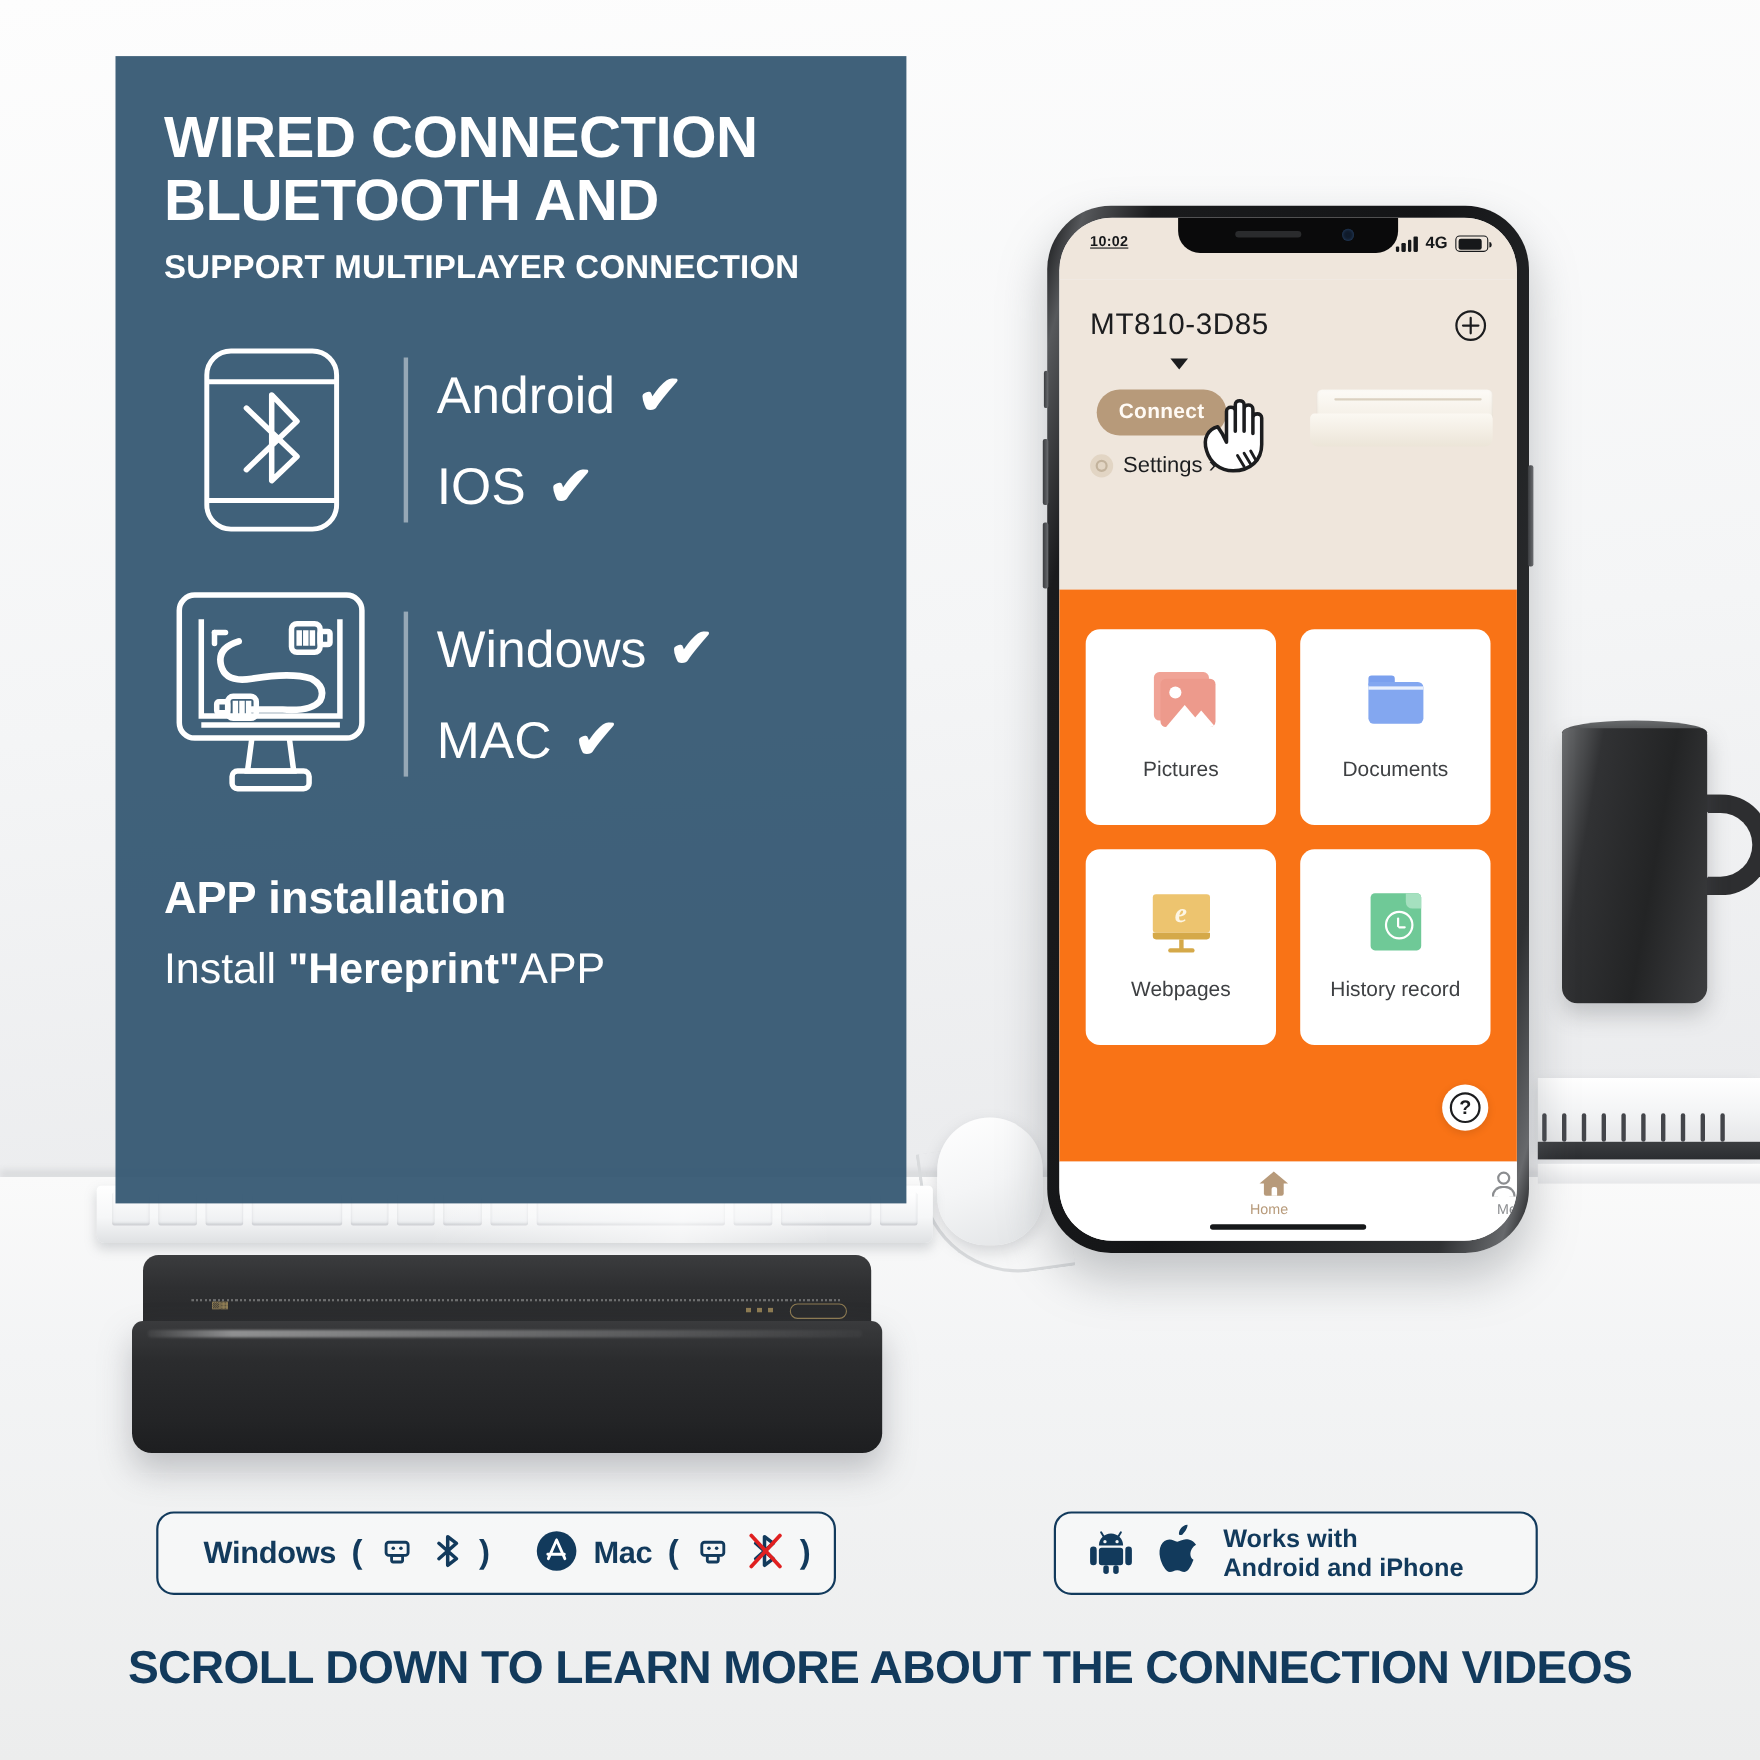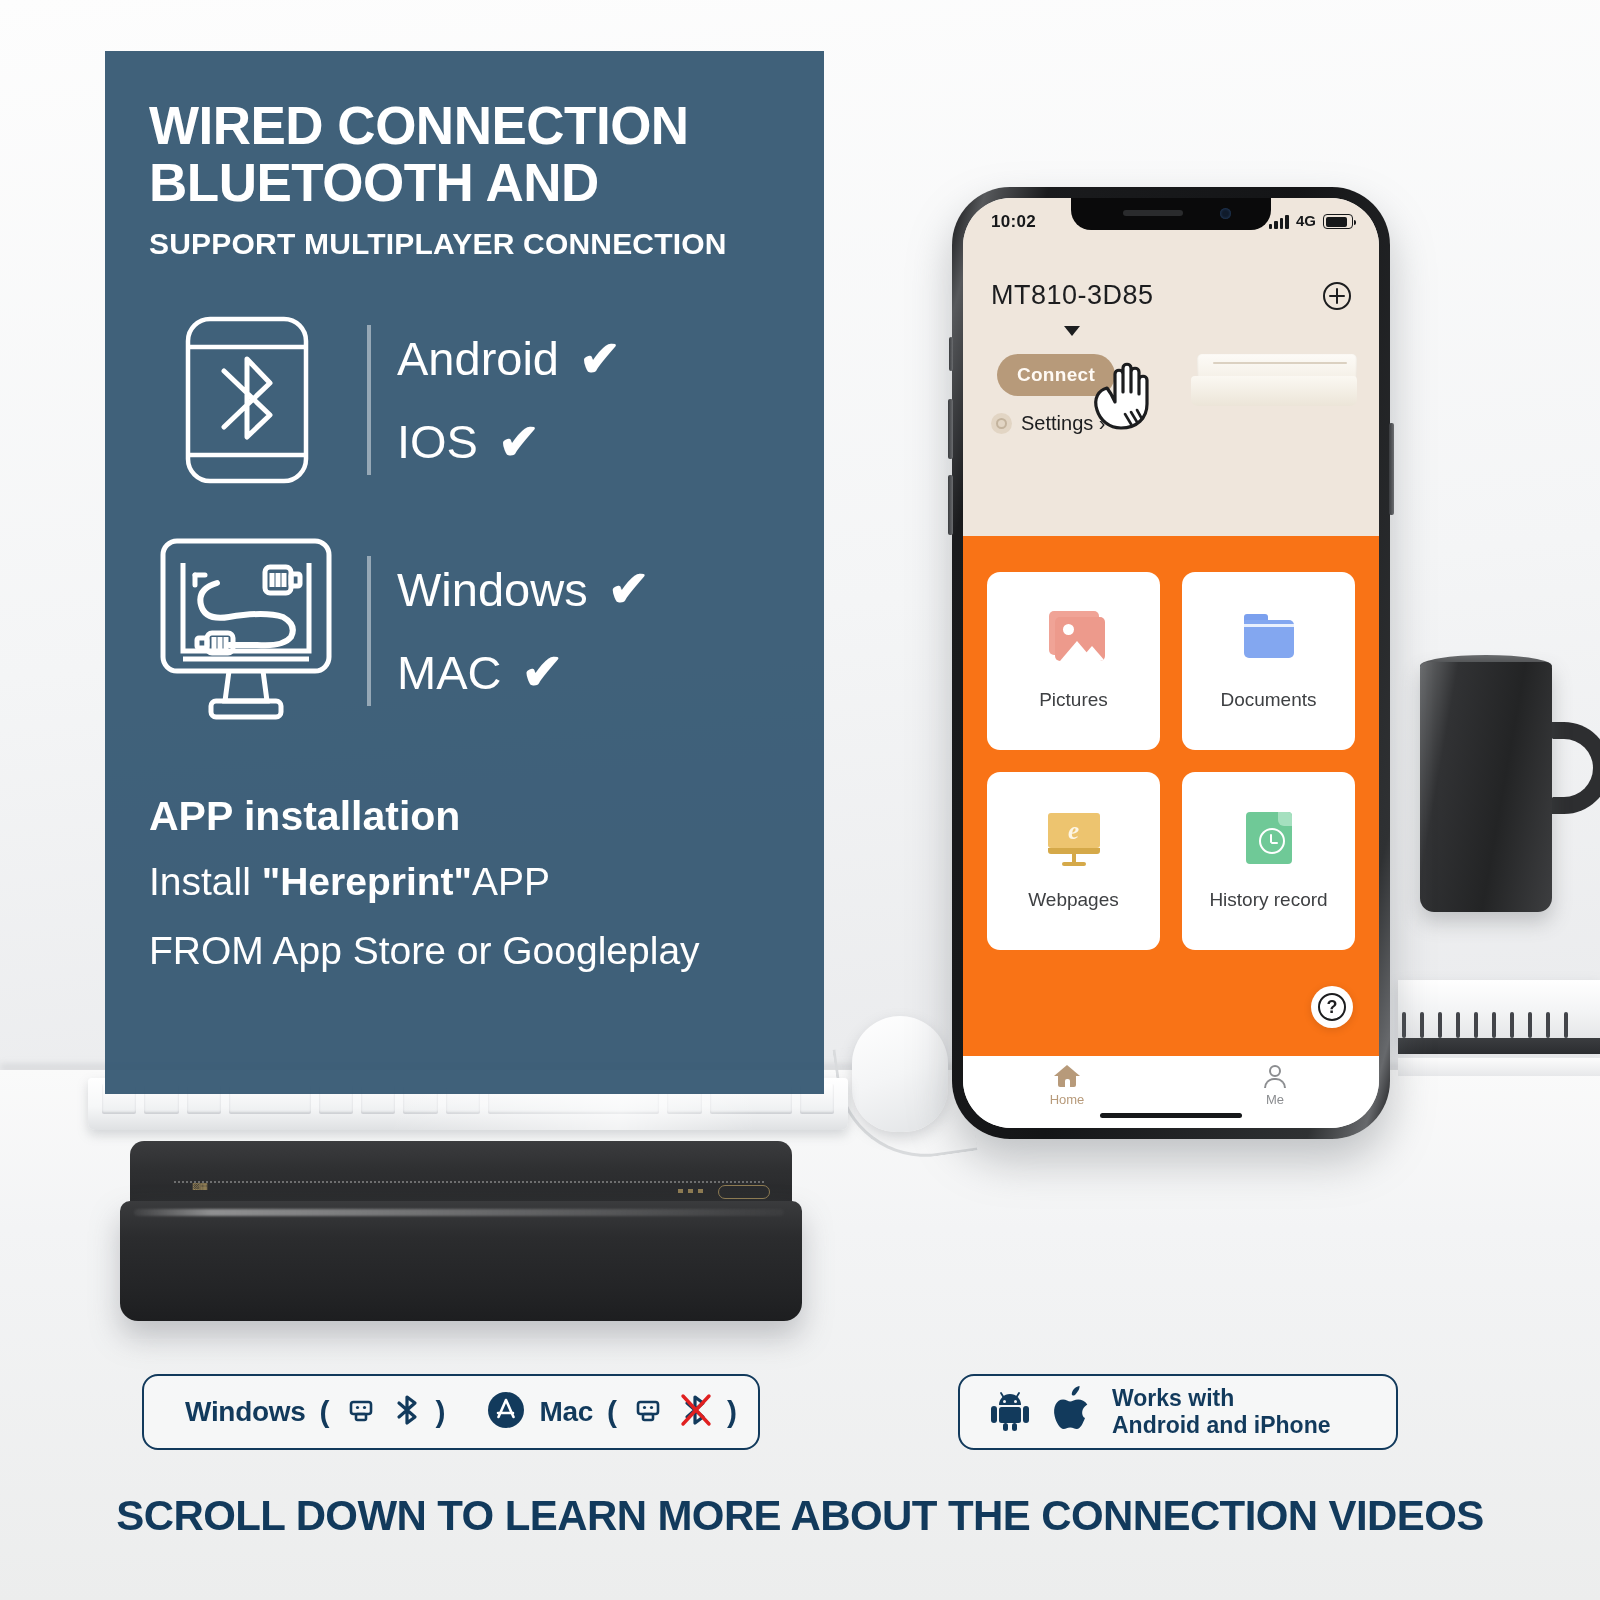--- a/index.html
+++ b/index.html
@@ -202,21 +202,21 @@
   .btn-up   { left: -4px; top: 212px; width: 5px; height: 60px; }
   .btn-down { left: -4px; top: 288px; width: 5px; height: 60px; }
   .btn-power{ right: -4px; top: 236px; width: 5px; height: 92px; }
 
   
   .status-bar {
     position: absolute; left: 0; top: 0; width: 100%; height: 56px;
     background: #efe6dc; display: flex; align-items: flex-start;
     justify-content: space-between; padding: 14px 26px 0 28px; z-index: 5;
   }
-  .status-time { font-size: 17px; font-weight: 700; color: #16181a; letter-spacing: .3px; }
+  .status-time { font-size: 13px; font-weight: 700; color: #16181a; letter-spacing: .3px; text-decoration: underline; }
   .status-right { display: flex; align-items: flex-end; gap: 7px; }
   .sig-bars { display: flex; align-items: flex-end; gap: 2px; height: 14px; }
   .sig-bars i { width: 3.5px; background: #16181a; border-radius: 1px; display: block; }
   .sig-bars i:nth-child(1){height:5px}.sig-bars i:nth-child(2){height:8px}
   .sig-bars i:nth-child(3){height:11px}.sig-bars i:nth-child(4){height:14px}
   .net-label { font-size: 15px; font-weight: 700; color: #16181a; }
   .battery { width: 30px; height: 15px; border: 1.8px solid #16181a; border-radius: 4px; position: relative; padding: 1.5px; }
   .battery::after { content:''; position:absolute; right:-4px; top:4.5px; width:2.5px; height:5px; background:#16181a; border-radius:0 2px 2px 0; }
   .battery i { display: block; height: 100%; width: 86%; background: #16181a; border-radius: 2px; }
 
@@ -274,21 +274,21 @@
   .help-fab {
     position: absolute; right: 26px; bottom: 28px; width: 42px; height: 42px;
     background: #fff; border-radius: 50%; display: flex; align-items: center;
     justify-content: center; box-shadow: 0 2px 8px rgba(0,0,0,.12);
   }
   .help-ring { width: 28px; height: 28px; border: 2.2px solid #1c1d1f; border-radius: 50%;
     display:flex; align-items:center; justify-content:center; font-size: 18px; font-weight: 700; color:#1c1d1f; }
 
   
   .tab-bar { position: absolute; left: 0; bottom: 0; width: 100%; height: 72px; background: #ffffff; display: flex; }
-  .tab-item { flex: 1; display: flex; flex-direction: column; align-items: center; justify-content: center; gap: 5px; padding-bottom: 12px; }
+  .tab-item { flex: 1; display: flex; flex-direction: column; align-items: flex-end; justify-content: center; gap: 5px; padding-bottom: 12px; }
   .tab-label { font-size: 13px; }
   .tab-item.active .tab-label { color: #b79a7a; }
   .tab-item.inactive .tab-label { color: #8b8d90; }
   .home-ico { width: 26px; height: 22px; position: relative; }
   .home-ico .roof { position:absolute; left:0; top:0; width:0; height:0; border-left:13px solid transparent; border-right:13px solid transparent; border-bottom:11px solid #b79a7a; }
   .home-ico .base { position:absolute; left:4px; top:10px; width:18px; height:12px; background:#b79a7a; border-radius:0 0 2px 2px; }
   .home-ico .door { position:absolute; left:11px; top:14px; width:5px; height:8px; background:#fff; border-radius:2px 2px 0 0; }
   .me-ico { width: 24px; height: 22px; position: relative; }
   .me-ico .head { position:absolute; left:6px; top:0; width:12px; height:12px; border:2px solid #8b8d90; border-radius:50%; }
   .me-ico .body { position:absolute; left:1px; top:13px; width:22px; height:10px; border:2px solid #8b8d90; border-bottom:none; border-radius:11px 11px 0 0; }
@@ -439,21 +439,20 @@
       <div class="os-row">
         <span>MAC</span>
         <span class="check">✔</span>
       </div>
     </div>
   </div>
 
   <div class="install-block">
     <div class="install-h">APP installation</div>
     <div class="install-l"><span>Install </span><b>"Hereprint"</b><span>APP</span></div>
-    <div class="install-l">FROM App Store or Googleplay</div>
   </div>
 </div>
 
 <div id="phone">
   <div class="phone-outer"></div>
   <div class="phone-btn btn-mute"></div>
   <div class="phone-btn btn-up"></div>
   <div class="phone-btn btn-down"></div>
   <div class="phone-btn btn-power"></div>
 

